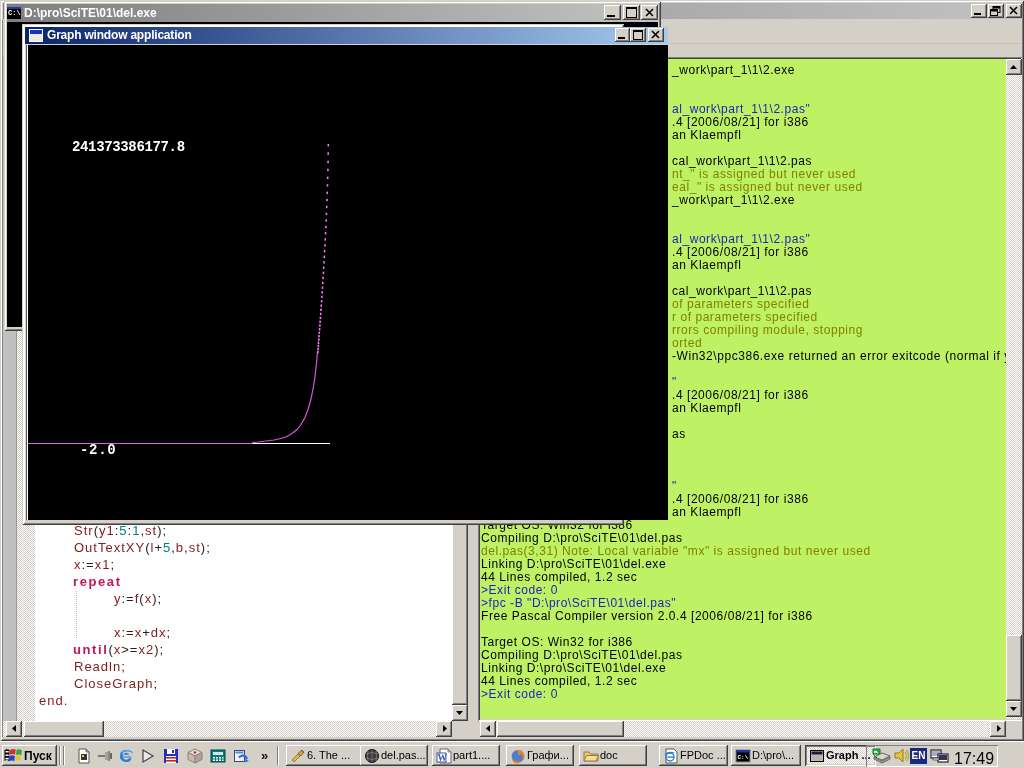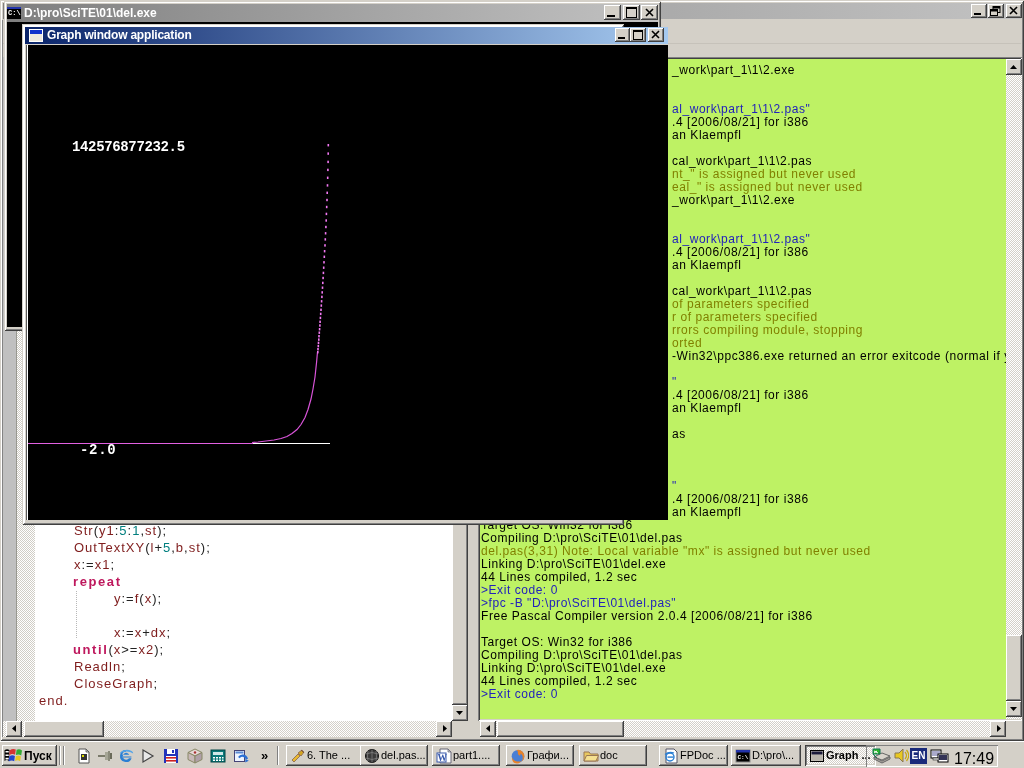--- a/index.html
+++ b/index.html
@@ -268,21 +268,21 @@
 <rect x="301.2" y="153.8" width="1.6" height="2.4" fill="#f278f2"></rect>
 <rect x="301.4" y="146.6" width="1.6" height="2.4" fill="#f278f2"></rect>
 <rect x="301.7" y="139.2" width="1.6" height="2.4" fill="#f278f2"></rect>
 <rect x="301.9" y="131.6" width="1.6" height="2.4" fill="#f278f2"></rect>
 <rect x="302.1" y="123.7" width="1.6" height="2.4" fill="#f278f2"></rect>
 <rect x="302.3" y="115.7" width="1.6" height="2.4" fill="#f278f2"></rect>
 <rect x="302.4" y="107.4" width="1.6" height="2.4" fill="#f278f2"></rect>
 <rect x="302.5" y="99.0" width="1.6" height="2.4" fill="#f278f2"></rect>
 </svg>
     <div class="abs" style="left:46px;top:95px;color:#fff;font-family:'Liberation Mono',monospace;
-      font-weight:bold;font-size:14px;letter-spacing:-0.35px;line-height:14px;white-space:pre;">142576877232.5</div>
+      font-weight:bold;font-size:14px;letter-spacing:-0.35px;line-height:14px;white-space:pre;">241373386177.8</div>
     <div class="abs" style="left:54px;top:398px;color:#fff;font-family:'Liberation Mono',monospace;
       font-weight:bold;font-size:14px;letter-spacing:0.7px;line-height:14px;white-space:pre;">-2.0</div>
   </div>
 </div>
 
 <div id="taskbar" class="abs" style="left:0;top:741px;width:1024px;height:27px;background:#d4d0c8;border-top:1px solid #fff;">
 <div class="abs" style="left:59px;top:4px;width:1px;height:19px;background:#808080;"></div>
     <div class="abs" style="left:60px;top:4px;width:1px;height:19px;background:#fff;"></div>
     <div class="abs" style="left:63px;top:4px;width:1px;height:19px;background:#808080;"></div>
     <div class="abs" style="left:64px;top:4px;width:1px;height:19px;background:#fff;"></div>

